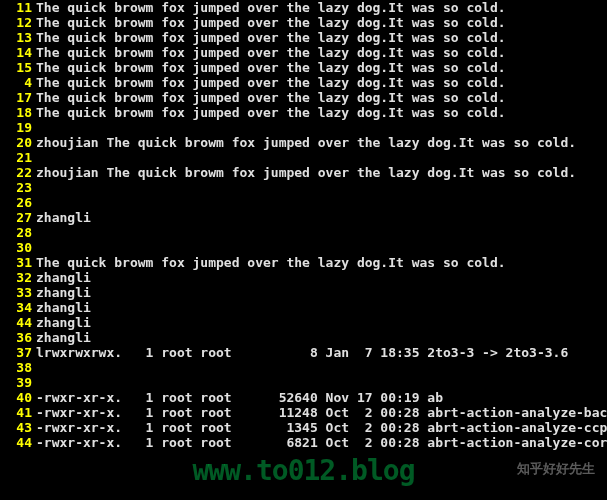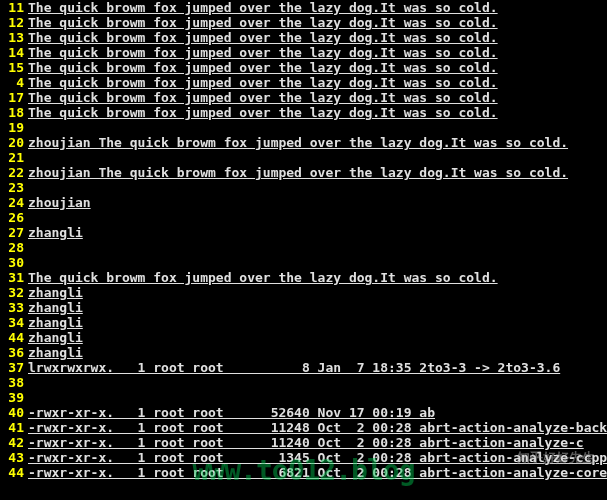--- a/index.html
+++ b/index.html
@@ -9,82 +9,79 @@
       font-family: "Consolas", "Monaco", monospace;
       font-size: 13px;
       font-weight: bold;
       line-height: 15px;
       width: 607px;
       height: 500px;
       overflow: hidden;
       position: relative;
     }
     .terminal { padding: 0; }
-    .line { display: flex; white-space: pre; }
+    .line { display: flex; white-space: pre; margin-left: 8px; }
     .lineno {
       color: #ffff00;
       width: 28px;
       text-align: right;
       padding-right: 4px;
       flex-shrink: 0;
     }
-    .content { color: #e0e0e0; text-decoration: underline; }
+    .content { color: #e0e0e0; }
     .watermark {
       position: absolute;
       bottom: 22px;
       left: 50%;
       transform: translateX(-50%);
       font-size: 28px;
       font-weight: bold;
       color: rgba(0, 200, 80, 0.45);
       pointer-events: none;
       letter-spacing: -1px;
     }
     .wm2 {
       position: absolute;
-      bottom: 35px;
+      bottom: 24px;
       right: 12px;
       font-size: 13px;
       color: rgba(180, 180, 180, 0.5);
       pointer-events: none;
-      text-decoration: underline;
     }
   </style>
 </head>
 <body>
 
 <div class="terminal" id="term">
     <div class="line"><span class="lineno">11</span><span class="content">The quick browm fox jumped over the lazy dog.It was so cold.</span></div>
     <div class="line"><span class="lineno">12</span><span class="content">The quick browm fox jumped over the lazy dog.It was so cold.</span></div>
     <div class="line"><span class="lineno">13</span><span class="content">The quick browm fox jumped over the lazy dog.It was so cold.</span></div>
     <div class="line"><span class="lineno">14</span><span class="content">The quick browm fox jumped over the lazy dog.It was so cold.</span></div>
     <div class="line"><span class="lineno">15</span><span class="content">The quick browm fox jumped over the lazy dog.It was so cold.</span></div>
     <div class="line"><span class="lineno">4</span><span class="content">The quick browm fox jumped over the lazy dog.It was so cold.</span></div>
     <div class="line"><span class="lineno">17</span><span class="content">The quick browm fox jumped over the lazy dog.It was so cold.</span></div>
     <div class="line"><span class="lineno">18</span><span class="content">The quick browm fox jumped over the lazy dog.It was so cold.</span></div>
     <div class="line"><span class="lineno">19</span><span class="content"></span></div>
     <div class="line"><span class="lineno">20</span><span class="content">zhoujian The quick browm fox jumped over the lazy dog.It was so cold.</span></div>
     <div class="line"><span class="lineno">21</span><span class="content"></span></div>
     <div class="line"><span class="lineno">22</span><span class="content">zhoujian The quick browm fox jumped over the lazy dog.It was so cold.</span></div>
     <div class="line"><span class="lineno">23</span><span class="content"></span></div>
-    <div class="line"><span class="lineno">24</span><span class="content">zhoujian</span></div>
     <div class="line"><span class="lineno">26</span><span class="content"></span></div>
     <div class="line"><span class="lineno">27</span><span class="content">zhangli</span></div>
     <div class="line"><span class="lineno">28</span><span class="content"></span></div>
     <div class="line"><span class="lineno">30</span><span class="content"></span></div>
     <div class="line"><span class="lineno">31</span><span class="content">The quick browm fox jumped over the lazy dog.It was so cold.</span></div>
     <div class="line"><span class="lineno">32</span><span class="content">zhangli</span></div>
     <div class="line"><span class="lineno">33</span><span class="content">zhangli</span></div>
     <div class="line"><span class="lineno">34</span><span class="content">zhangli</span></div>
     <div class="line"><span class="lineno">44</span><span class="content">zhangli</span></div>
     <div class="line"><span class="lineno">36</span><span class="content">zhangli</span></div>
     <div class="line"><span class="lineno">37</span><span class="content">lrwxrwxrwx.   1 root root          8 Jan  7 18:35 2to3-3 -&gt; 2to3-3.6</span></div>
     <div class="line"><span class="lineno">38</span></div>
     <div class="line"><span class="lineno">39</span></div>
     <div class="line"><span class="lineno">40</span><span class="content">-rwxr-xr-x.   1 root root      52640 Nov 17 00:19 ab</span></div>
     <div class="line"><span class="lineno">41</span><span class="content">-rwxr-xr-x.   1 root root      11248 Oct  2 00:28 abrt-action-analyze-backtrace</span></div>
-    <div class="line"><span class="lineno">42</span><span class="content">-rwxr-xr-x.   1 root root      11240 Oct  2 00:28 abrt-action-analyze-c</span></div>
     <div class="line"><span class="lineno">43</span><span class="content">-rwxr-xr-x.   1 root root       1345 Oct  2 00:28 abrt-action-analyze-ccpp-local</span></div>
     <div class="line"><span class="lineno">44</span><span class="content">-rwxr-xr-x.   1 root root       6821 Oct  2 00:28 abrt-action-analyze-core</span></div>
   </div>
 
 <div class="watermark">www.to012.blog</div>
 <div class="wm2">知乎好好先生</div>
 
 </body></html>

